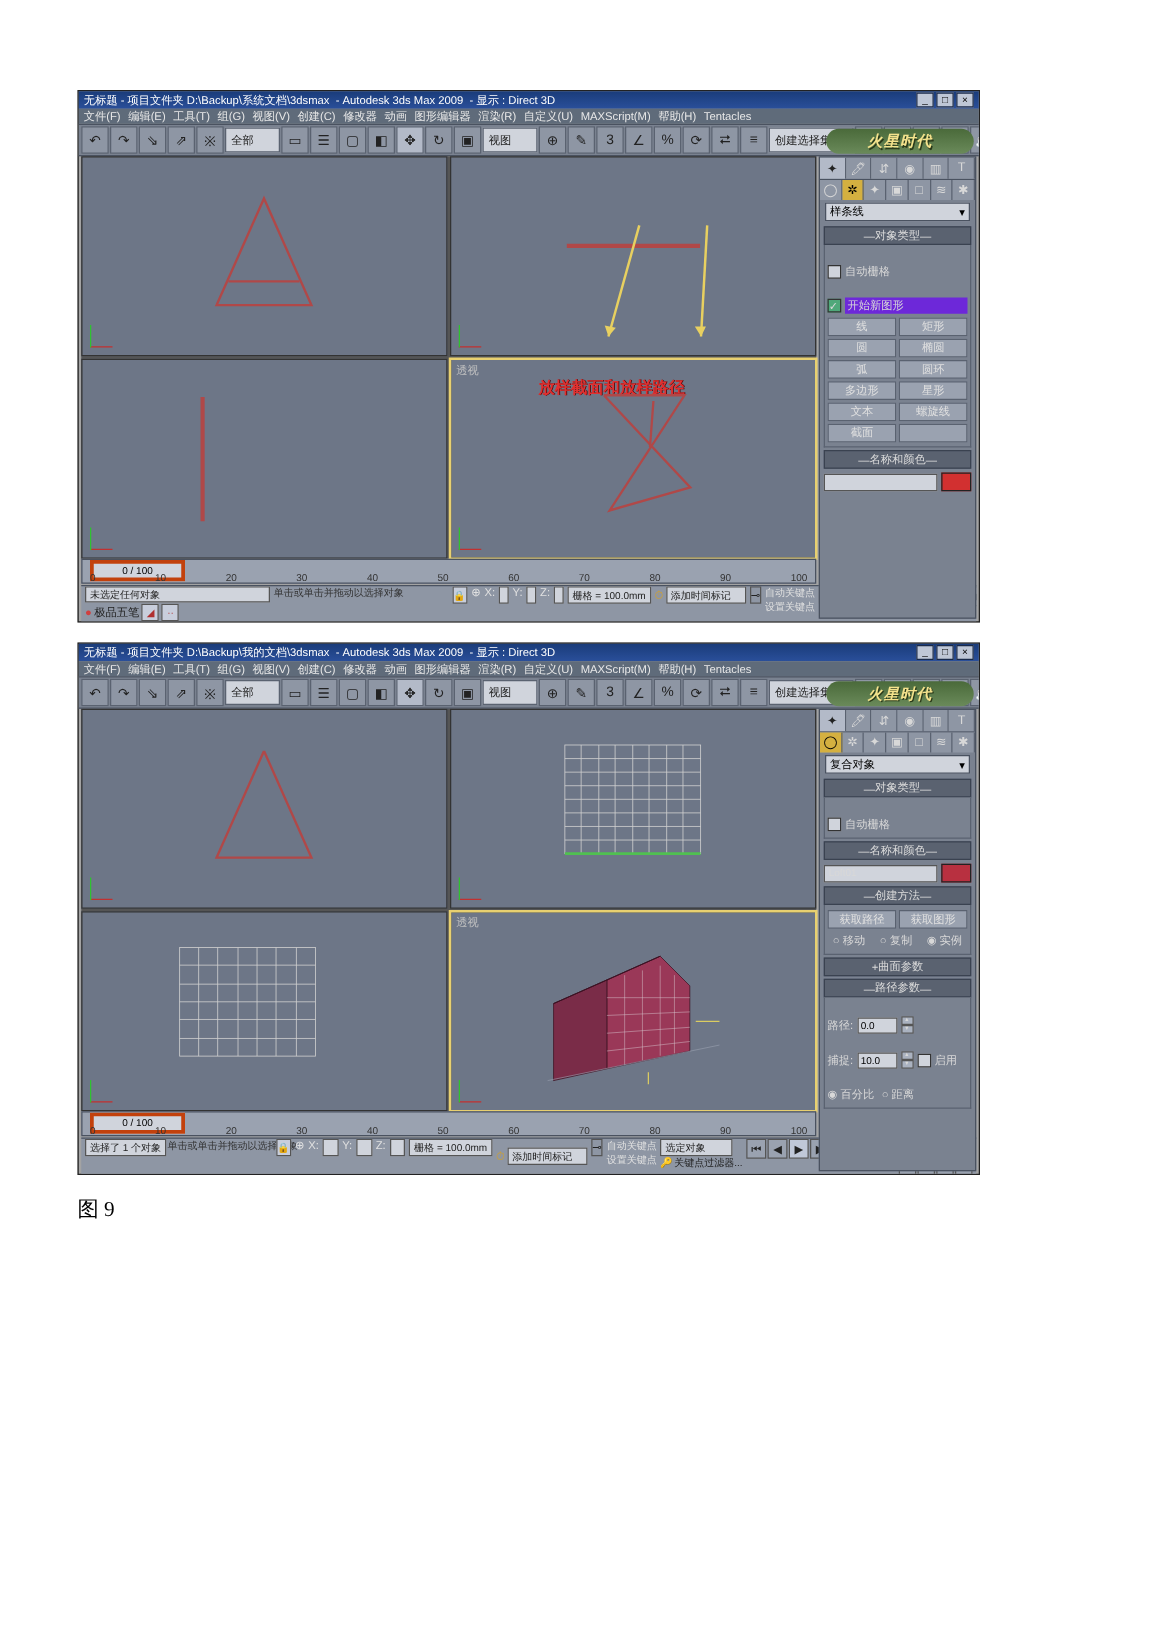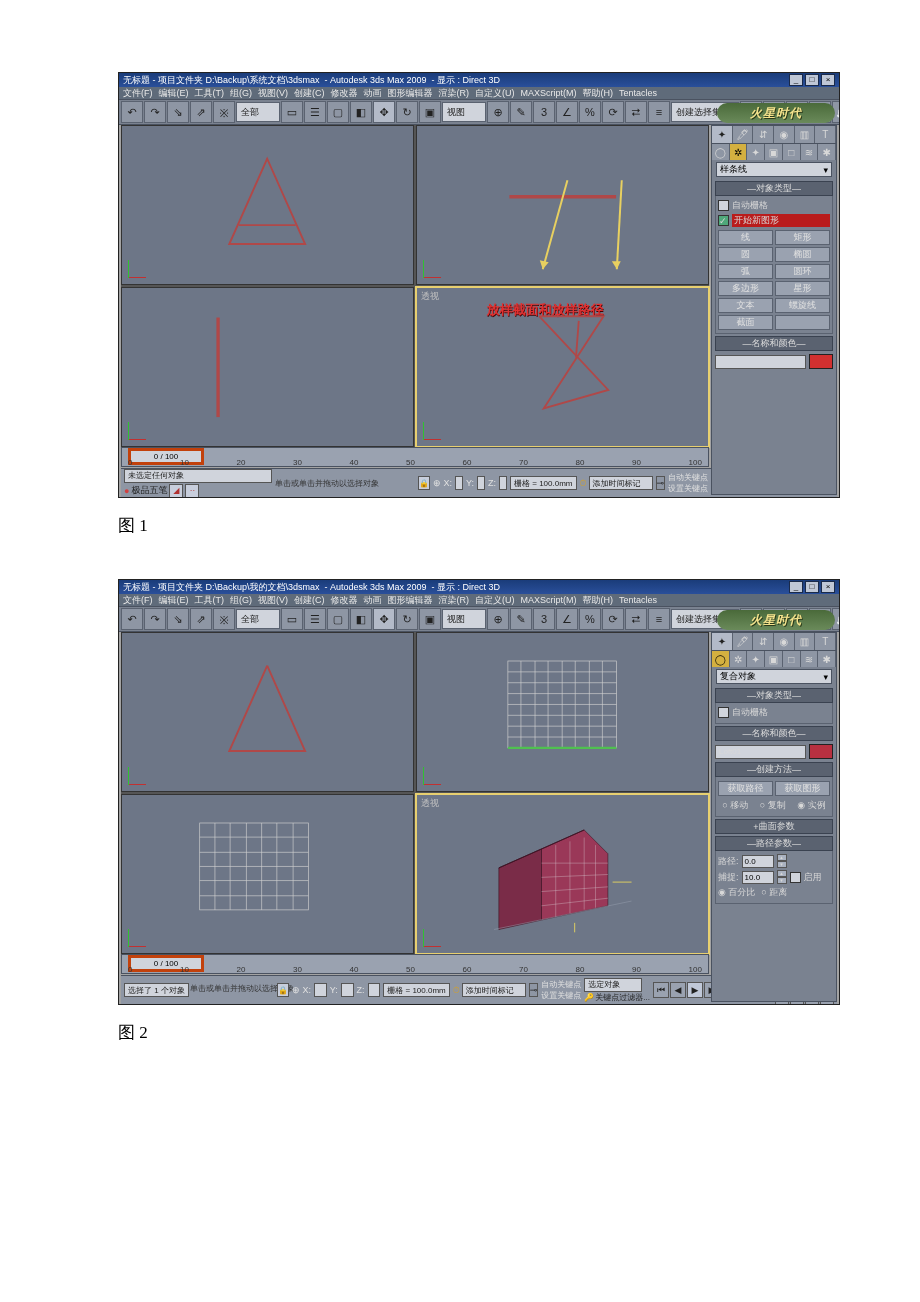--- a/index.html
+++ b/index.html
@@ -1,16 +1,16 @@
 <!DOCTYPE html>
 <html><head>
 <meta charset="utf-8">
 <style>
   html,body{margin:0;padding:0;background:#fff;font-family:"SimSun","宋体",serif;font-size:17px;color:#000;}
-  .page{width:920px;margin:0 auto;padding:72px 70px 60px 118px;box-sizing:border-box;}
+  .page{width:920px;margin:0 auto;padding:72px 70px 60px 62px;box-sizing:border-box;}
   .fig-wrap{width:720px;margin-bottom:16px;}
   .fig-label{font-size:17px;margin:10px 0 42px 0;}
   
   .max-window{width:720px;height:424px;background:#a3a3a3;position:relative;font-family:Tahoma,Arial,sans-serif;font-size:9px;color:#d0d0d0;border:1px solid #222;}
   .titlebar{height:14px;background:linear-gradient(#1a3c7a,#2a4f9a);display:flex;align-items:center;padding:0 4px;color:#fff;font-size:9px;justify-content:space-between;white-space:nowrap;overflow:hidden;}
   .title-right{display:flex;gap:2px;}
   .title-right span{width:12px;height:10px;background:#bfc7d6;border:1px solid #1a2a4a;display:inline-block;font-size:8px;line-height:10px;text-align:center;color:#000;}
   .menubar{height:12px;background:#5f6b7a;display:flex;align-items:center;padding:0 4px;gap:6px;font-size:9px;white-space:nowrap;overflow:hidden;}
   .menubar span{color:#e8e8e8;}
   .toolbar-row{height:24px;background:#7a8290;display:flex;align-items:center;padding:0 2px;gap:1px;border-top:1px solid #4a5260;border-bottom:1px solid #4a5260;overflow:hidden;}
@@ -39,34 +39,34 @@
   .cmd-tabs{height:17px;display:flex;border-bottom:1px solid #4a5260;}
   .cmd-tab{flex:1;background:#8e96a4;border-right:1px solid #5a6270;display:flex;align-items:center;justify-content:center;font-size:10px;}
   .cmd-tab.active{background:#b3bac8;color:#222;}
   .cmd-subtabs{height:16px;display:flex;background:#8e96a4;}
   .cmd-sub{flex:1;display:flex;align-items:center;justify-content:center;border-right:1px solid #5a6270;font-size:10px;}
   .cmd-sub.active{background:#d4b040;color:#000;}
   .cmd-row{padding:2px 4px;display:flex;align-items:flex-end;gap:3px;}
   .cmd-drop{flex:1;height:13px;background:#d0d4dc;border:1px solid #4a5260;color:#000;font-size:9px;padding:0 3px;display:flex;align-items:center;justify-content:space-between;}
   .rollout-title{height:13px;background:#5a6270;border:1px solid #3a4250;color:#dcdcdc;font-size:9px;display:flex;align-items:center;justify-content:center;margin:2px 3px 0;}
   .rollout-body{margin:0 3px;padding:2px 2px 3px;background:#7a8290;border:1px solid #5a6270;border-top:none;}
-  .chk-row{display:flex;align-items:center;gap:3px;font-size:9px;padding:1px 0;}
+  .chk-row{display:flex;align-items:center;gap:3px;font-size:9px;padding:1px 0;margin-top:12px;}
   .chk{width:9px;height:9px;border:1px solid #333;background:#d0d4dc;display:inline-block;}
   .chk.hi{background:#4fa87a;}
   .btn-grid{display:grid;grid-template-columns:1fr 1fr;gap:2px;margin-top:2px;}
   .p-btn{height:13px;background:#9aa2b0;border:1px solid #5a6270;font-size:9px;display:flex;align-items:center;justify-content:center;color:#e0e0e0;}
   .p-btn.dim{color:#888;}
   .swatch-row{display:flex;align-items:center;gap:3px;margin:3px;}
   .swatch{width:22px;height:13px;border:1px solid #222;}
   
   .timeline{position:absolute;left:2px;right:130px;bottom:30px;height:18px;background:#9aa2b0;border:1px solid #4a5260;font-size:8px;color:#333;display:flex;align-items:flex-end;overflow:hidden;}
   .slider-box{position:absolute;left:6px;top:0;width:70px;height:11px;background:#d0d4dc;border:3px solid #c2410c;font-size:8px;display:flex;align-items:center;justify-content:center;color:#000;}
   .ticks{position:absolute;left:0;right:0;bottom:0;height:8px;display:flex;justify-content:space-between;padding:0 6px;}
   .ticks span{font-size:8px;color:#333;}
-  .status{position:absolute;left:2px;right:2px;bottom:0;height:28px;background:#8e96a4;display:flex;align-items:center;font-size:9px;color:#222;gap:3px;padding:0 3px;border-top:1px solid #4a5260;overflow:hidden;white-space:nowrap;}
+  .status{position:absolute;left:2px;right:2px;bottom:0;height:28px;background:#8e96a4;display:flex;font-size:9px;color:#222;gap:3px;padding:0 3px;border-top:1px solid #4a5260;overflow:hidden;white-space:nowrap;}
   .st-box{height:12px;background:#d0d4dc;border:1px solid #555;padding:0 3px;display:flex;align-items:center;font-size:8px;}
   .st-lbl{font-size:9px;color:#e0e0e0;}
   .lock{width:12px;height:12px;border:1px solid #555;background:#c8cedc;display:flex;align-items:center;justify-content:center;font-size:8px;}
   .play-btns{display:flex;gap:1px;}
   .play-btns span{width:14px;height:14px;background:#9aa2b0;border:1px solid #555;display:flex;align-items:center;justify-content:center;font-size:9px;}
   .nav-btns{display:grid;grid-template-columns:repeat(4,14px);grid-template-rows:14px 14px;gap:1px;}
   .nav-btns span{background:#9aa2b0;border:1px solid #555;display:flex;align-items:center;justify-content:center;font-size:9px;}
   .ime{display:flex;align-items:center;gap:2px;}
   .ime-box{width:12px;height:12px;border:1px solid #555;background:#c8cedc;display:flex;align-items:center;justify-content:center;font-size:8px;color:#b03030;}
   .spinner-field{display:flex;align-items:center;gap:1px;}
@@ -270,21 +270,21 @@
             </div>
           </div>
     <div class="rollout-title">— <span>对象类型</span> —</div>
     <div class="rollout-body">
       <div class="chk-row">
               <span class="chk"></span>
               <span>自动栅格</span>
             </div>
       <div class="chk-row">
               <span class="chk hi">✓</span>
-              <span style="flex:1;background:#b91c1c;padding:0 2px">开始新图形</span>
+              <span style="flex:1;background:#6d28d9;padding:0 2px">开始新图形</span>
             </div>
       <div class="btn-grid">
         <div class="p-btn">线</div>
         <div class="p-btn">矩形</div>
         <div class="p-btn">圆</div>
         <div class="p-btn">椭圆</div>
         <div class="p-btn">弧</div>
         <div class="p-btn">圆环</div>
         <div class="p-btn">多边形</div>
         <div class="p-btn">星形</div>
@@ -296,21 +296,20 @@
     </div>
     <div class="rollout-title">— <span>名称和颜色</span> —</div>
     <div class="swatch-row">
       <div class="st-box" style="flex:1"></div>
       <div class="swatch" style="background:#d23030"></div>
     </div>
   </div>
 
 </div>
 </div>
-<div class="fig-label">图 1</div>
 
 <div class="fig-wrap">
 <div class="max-window">
 
   <div class="titlebar">
     <span><span>无标题    - 项目文件夹  D:\Backup\我的文档\3dsmax</span>&nbsp;&nbsp;-&nbsp;<span>Autodesk 3ds Max  2009</span>&nbsp;&nbsp;-&nbsp;<span>显示  :  Direct 3D</span></span>
     <span class="title-right">
       <span>_</span>
       <span>□</span>
       <span>×</span>
@@ -591,15 +590,15 @@
               <span>◉ <span>百分比</span></span>
               <span>○ <span>距离</span></span>
             </div>
 
     </div>
 
   </div>
 
 </div>
 </div>
-<div class="fig-label">图 2</div>
+<div class="fig-label">图 9</div>
 
 </div>
 
 </body></html>

